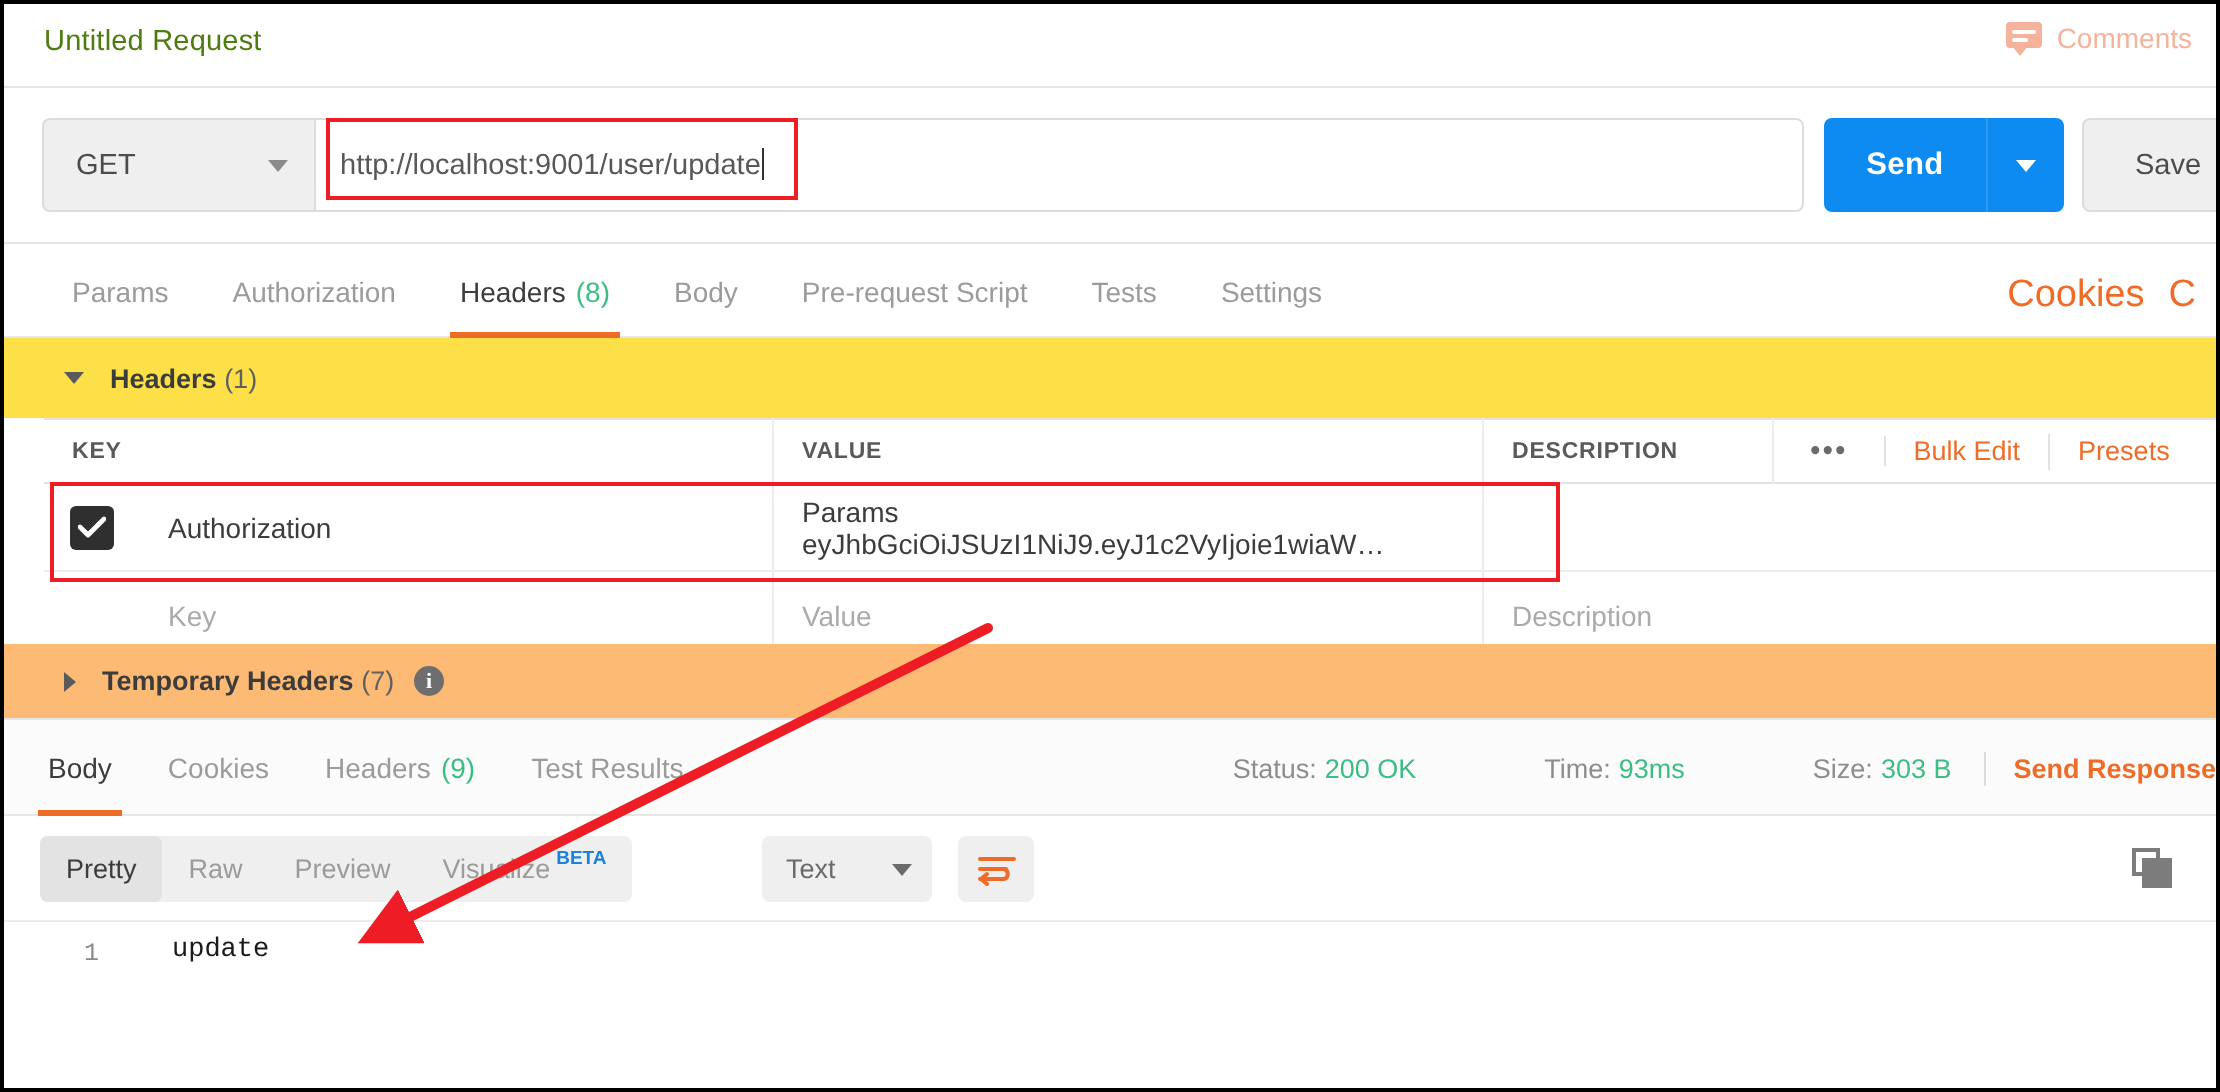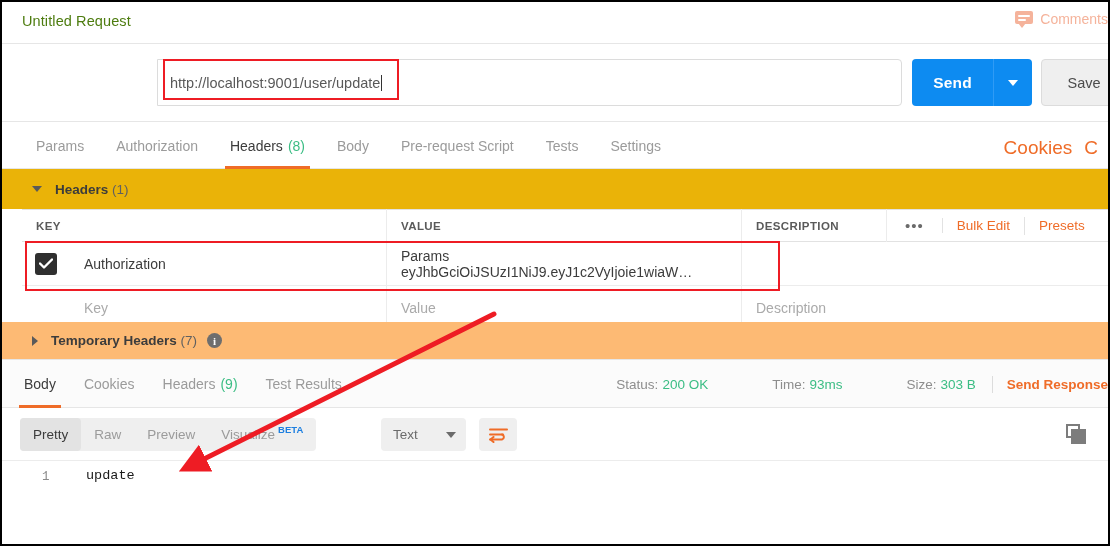--- a/index.html
+++ b/index.html
@@ -21,21 +21,21 @@
   .titlebar {
     position: absolute; left: 0; top: 0; width: 1106px; height: 42px;
     background: #fff;
     border-bottom: 1px solid #e6e6e6;
   }
   .req-title {
     position: absolute; left: 20px; top: 11px;
     font-size: 14.5px; color: #4d7c0f; letter-spacing: .1px;
   }
   .comments-wrap {
-    position: absolute; right: 0px; top: 9px;
+    position: absolute; right: 12px; top: 9px;
     display: flex; align-items: center; gap: 7px;
   }
   .comment-icon { width: 18px; height: 16px; position: relative; }
   .comment-icon .bub {
     position: absolute; left: 0; top: 0; width: 18px; height: 13px;
     background: #f5b39b; border-radius: 2px;
   }
   .comment-icon .bub::before,
   .comment-icon .bub::after {
     content: ""; position: absolute; left: 3px; height: 2px;
@@ -133,21 +133,21 @@
   .cnt-green { color: #3bbd84; margin-left: 5px; }
   .cookies-link {
     position: absolute; right: 10px; top: 15px;
     font-size: 19px; color: #ef6c28; white-space: nowrap;
   }
   .cookies-link .after-c { margin-left: 12px; }
 
   
   .hdr-section-row {
     position: absolute; left: 0; top: 167px; width: 1106px; height: 40px;
-    background: #eab308; display: flex; align-items: center;
+    background: #fde047; display: flex; align-items: center;
   }
   .tri-dn {
     margin-left: 30px; width: 0; height: 0;
     border-left: 5px solid transparent;
     border-right: 5px solid transparent;
     border-top: 6px solid #5a5a5a;
   }
   .tri-rt {
     margin-left: 30px; width: 0; height: 0;
     border-top: 5px solid transparent;
@@ -329,20 +329,24 @@
     <div class="comments-wrap">
       <span class="comment-icon">
         <span class="bub"></span>
           <span class="tail"></span>
       </span>
       <span class="comments-label">Comments</span>
     </div>
   </div>
 
   <div class="urlrow">
+    <div class="method-box">
+      <span class="method-label">GET</span>
+      <span class="caret-dn"></span>
+    </div>
     <div class="url-input">
       <span class="url-text">http://localhost:9001/user/update</span>
     </div>
     <div class="send-btn">
       <span class="send-label">Send</span>
       <span class="send-split">
         <span class="caret-dn-w"></span>
       </span>
     </div>
     <div class="save-btn">

